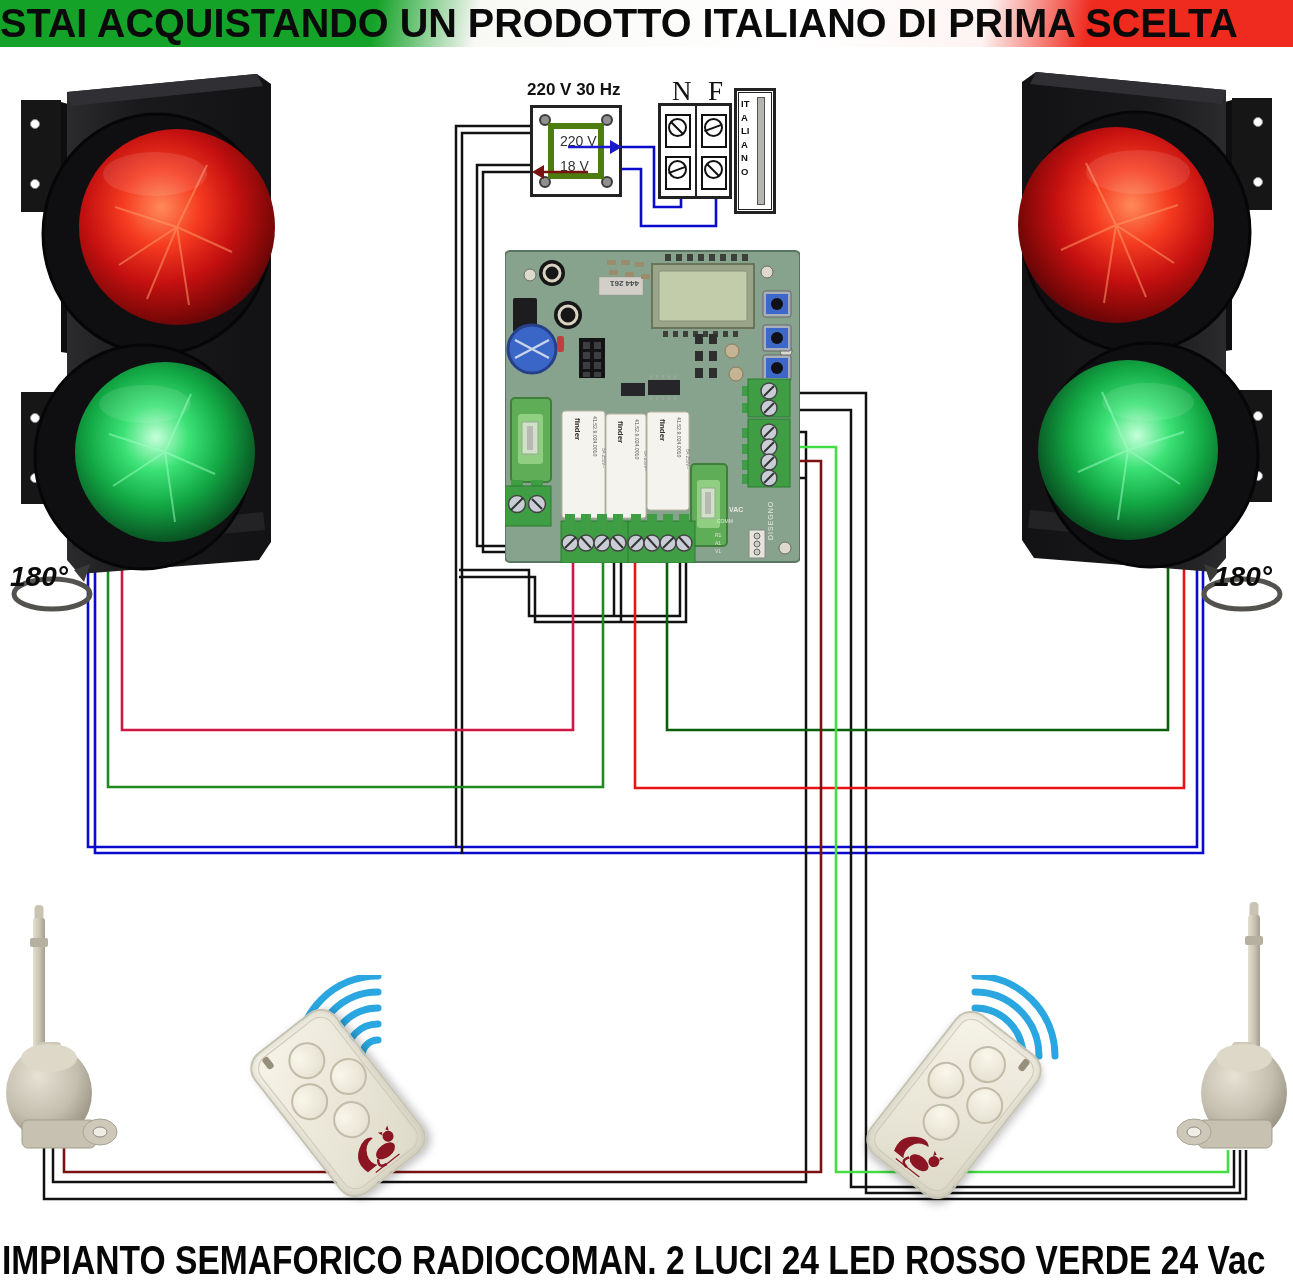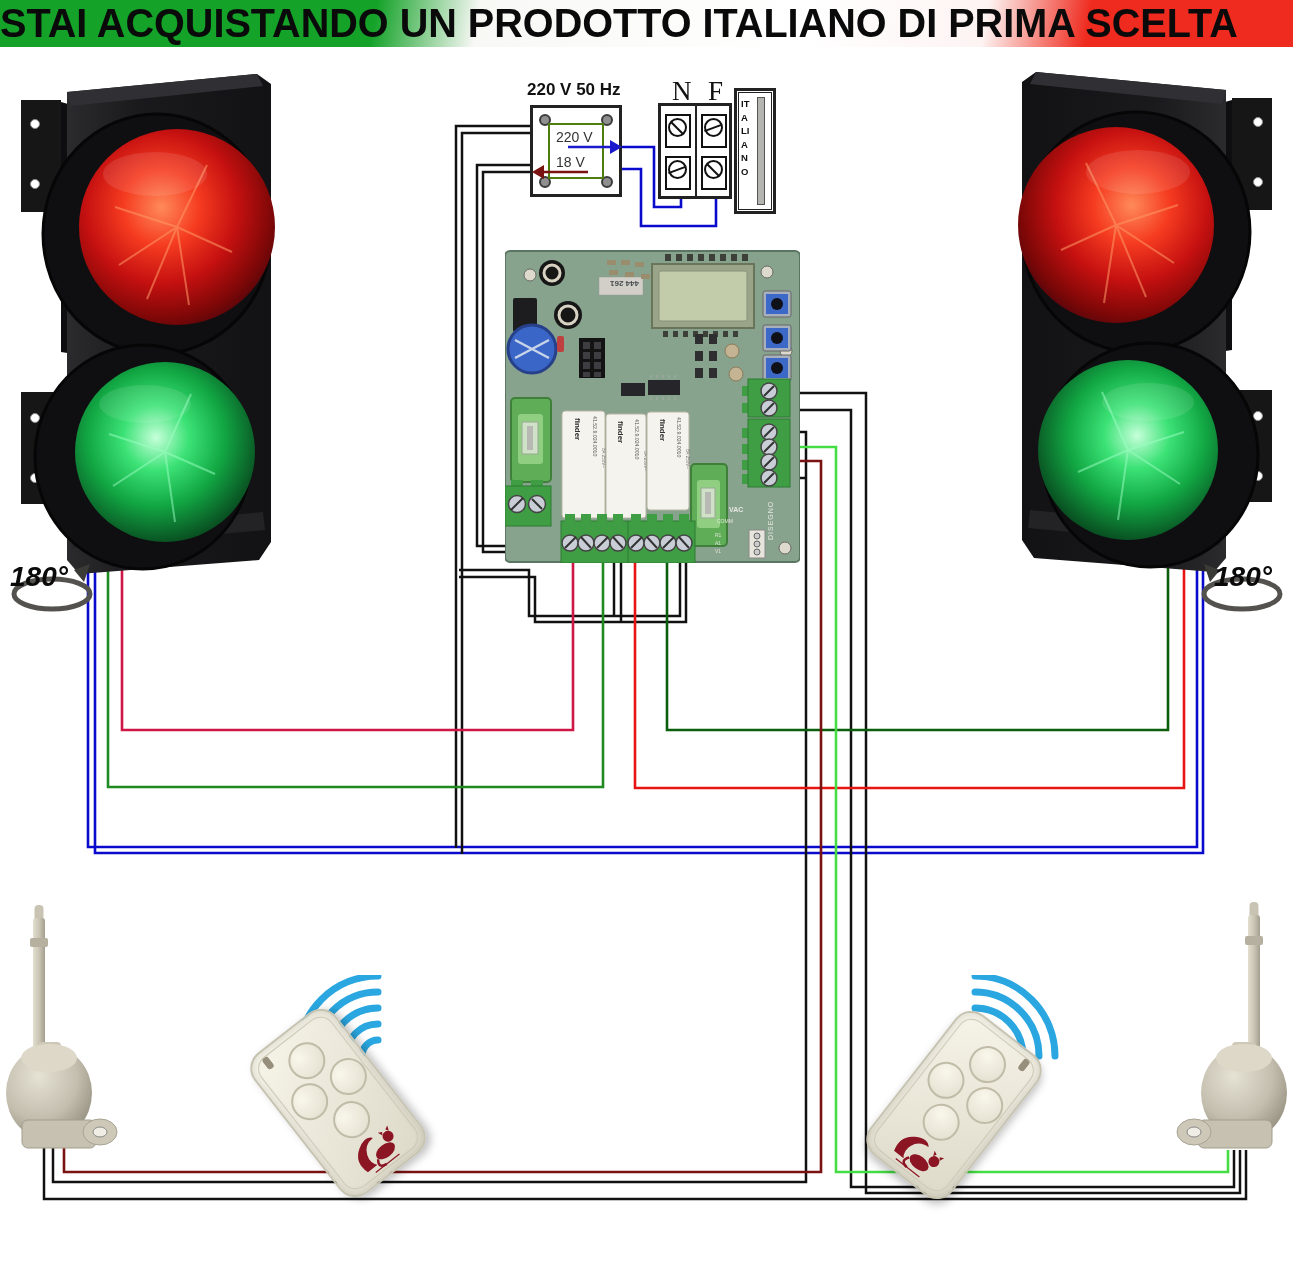--- a/index.html
+++ b/index.html
@@ -11,21 +11,21 @@
   .banner h1{margin:0;font-size:40px;line-height:47px;font-weight:bold;color:#0a0a0a;
     white-space:nowrap;letter-spacing:0px;transform:scaleX(0.99);transform-origin:left;}
   
   .caption{position:absolute;left:2px;top:1235px;width:1291px;height:50px;}
   .caption h2{margin:0;font-size:40px;line-height:50px;font-weight:bold;color:#070707;
     white-space:nowrap;transform:scaleX(0.84);transform-origin:left;}
   
   .tr-title{position:absolute;left:527px;top:80px;font-size:17px;font-weight:bold;color:#111;}
   .transformer{position:absolute;left:530px;top:105px;width:92px;height:92px;background:#fff;border:3px solid #222;box-sizing:border-box;}
   .screw{position:absolute;width:12px;height:12px;border-radius:50%;background:#8f8f8f;border:2px solid #3c3c3c;box-sizing:border-box;}
-  .t-inner{position:absolute;left:15px;top:15px;width:56px;height:56px;border:2px solid #4d7c0f;box-sizing:border-box;padding-left:42px;}
+  .t-inner{position:absolute;left:15px;top:15px;width:56px;height:56px;border:6px solid #4d7c0f;box-sizing:border-box;padding-left:42px;}
   .t-lbl{position:absolute;font-size:14px;color:#333;}
   .nfblock{position:absolute;left:658px;top:103px;width:74px;height:96px;background:#fff;border:3px solid #222;box-sizing:border-box;}
   .nfdiv{position:absolute;left:34px;top:0;width:2px;height:90px;background:#222;}
   .nf-letter{position:absolute;top:78px;font-family:"Liberation Serif",serif;font-size:27px;color:#111;}
   .cell{position:absolute;width:26px;height:34px;border:2px solid #111;box-sizing:border-box;background:#fff;}
   .tscrew{position:absolute;width:19px;height:19px;border:2px solid #111;border-radius:50%;background:#fff;box-sizing:border-box;}
   .tscrew::after{content:'';position:absolute;left:-2px;top:6.5px;width:18px;height:2.4px;background:#111;transform:rotate(45deg);}
   .tscrew.alt::after{transform:rotate(-20deg);}
   .fuseblock{position:absolute;left:734px;top:88px;width:42px;height:126px;background:#fff;border:3px solid #222;box-sizing:border-box;}
   .fuse-letters{position:absolute;left:4px;top:6px;width:10px;font-size:9.5px;font-weight:bold;color:#111;
@@ -79,21 +79,21 @@
     <g stroke-width="2.6">
       <path stroke="#cf1745" d="M122,566 V730 H573 V563"></path>
       <path stroke="#1f8a1f" d="M108,566 V787 H603 V563"></path>
       <path stroke="#e81414" d="M1184,562 V788 H635 V563"></path>
       <path stroke="#0b5e0b" d="M1168,562 V730 H667 V563"></path>
       <path stroke="#7a1212" d="M788,461 H821 V1172 H64 V1145"></path>
       <path stroke="#44dd44" d="M788,447 H836 V1172 H1228 V1150"></path>
     </g>
   </svg>
 
-  <div class="tr-title">220 V 50 Hz</div>
+  <div class="tr-title">220 V 30 Hz</div>
 
   <div class="transformer">
     <div class="screw" style="left:6px;top:6px"></div>
     <div class="screw" style="right:6px;top:6px"></div>
     <div class="screw" style="left:6px;bottom:6px"></div>
     <div class="screw" style="right:6px;bottom:6px"></div>
     <div class="t-inner">
       <div class="t-lbl" style="left:6px;top:4px">220 V</div>
       <div class="t-lbl" style="left:6px;top:29px">18 V</div>
     </div>
@@ -520,14 +520,17 @@
     <svg class="logo" width="54" height="46" viewBox="0 0 54 46">
       <path d="M6,36 Q1,20 14,12 Q26,5 31,12 Q20,12 16,22 Q13,30 18,36 Z" fill="#8b1523"></path>
       <ellipse cx="33" cy="30" rx="11" ry="6.5" fill="#8b1523"></ellipse>
       <circle cx="44" cy="20" r="5.5" fill="#8b1523"></circle>
       <path d="M40,16 l-2,-5 4,2 Z M48,16 l2,-5 -4,2 Z" fill="#8b1523"></path>
       <path d="M22,32 q-6,8 4,9" stroke="#8b1523" stroke-width="2.5" fill="none"></path>
       <path d="M12,41 h30" stroke="#8b1523" stroke-width="1.2"></path>
     </svg>
   </div>
 
+  <div class="caption">
+    <h2>IMPIANTO SEMAFORICO RADIOCOMAN.  2 LUCI 24 LED ROSSO VERDE 24 Vac</h2>
+  </div>
 
 </div>
 
 </body></html>

